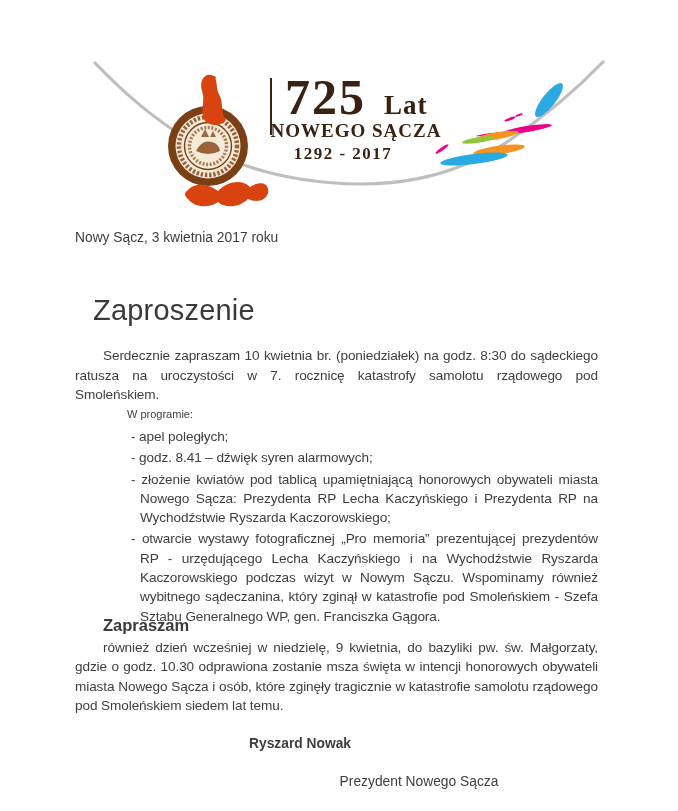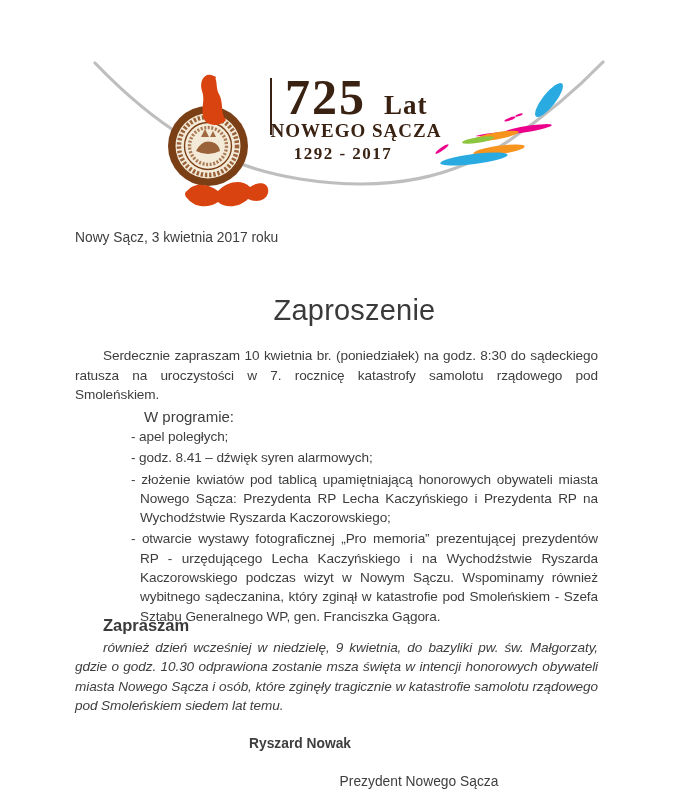--- a/index.html
+++ b/index.html
@@ -12,45 +12,44 @@
     overflow:hidden;
     margin-top:25px;
   }
   .abs{position:absolute;}
   .date-line{
     top:205px;left:75px;width:523px;
     text-align:left;font-size:13.8px;
   }
   .doc-title{
     top:269px;left:93px;width:523px;
-    text-align:center;
     font-size:29px;letter-spacing:0.2px;color:#3a3a3a;
   }
   .intro{
     top:321px;left:75px;width:523px;
     font-size:13.6px;line-height:19.6px;
     text-align:justify;text-indent:28px;letter-spacing:-0.1px;
   }
   .program-label{
-    top:383px;left:144px;font-size:15px;
+    top:383px;left:127px;font-size:11px;
   }
   .bullets{
     top:402px;left:131px;width:467px;
     font-size:13.6px;line-height:19.3px;
     text-align:justify;letter-spacing:-0.1px;
   }
   .bullet{padding-left:9px;text-indent:-9px;margin:0 0 2px 0;}
   .closing-heading{
     top:591px;left:103px;
     font-size:16.5px;font-weight:700;color:#3a3a3a;
   }
   .closing{
     top:613px;left:75px;width:523px;
     font-size:13.6px;line-height:19.4px;
-    text-align:justify;text-indent:28px;letter-spacing:-0.1px;font-style:italic;
+    text-align:justify;text-indent:28px;letter-spacing:-0.1px;
   }
   .sig-name{top:711px;left:249px;width:340px;text-align:left;font-size:13.8px;font-weight:bold;}
   .sig-role{top:749px;left:249px;width:340px;text-align:center;font-size:13.8px;}
 
   
   .logo-svg{top:0;left:0;}
   .logo-serif{font-family:"Liberation Serif","DejaVu Serif",serif;font-weight:bold;fill:#3a2213;}
 </style>
 </head>
 <body>

